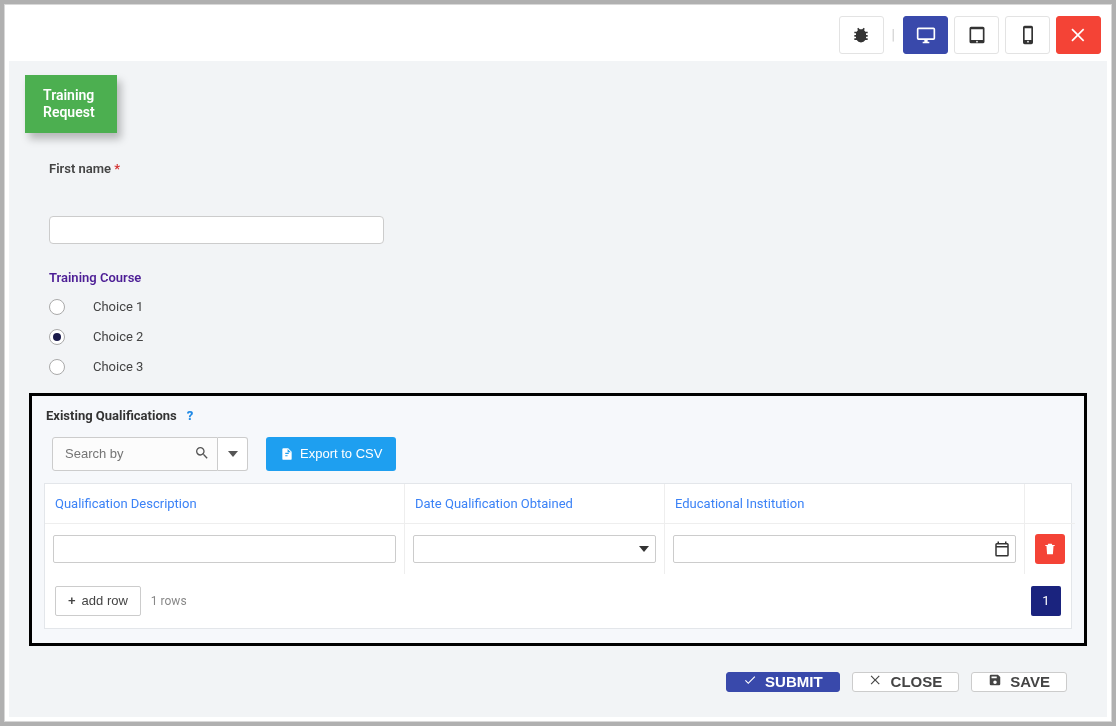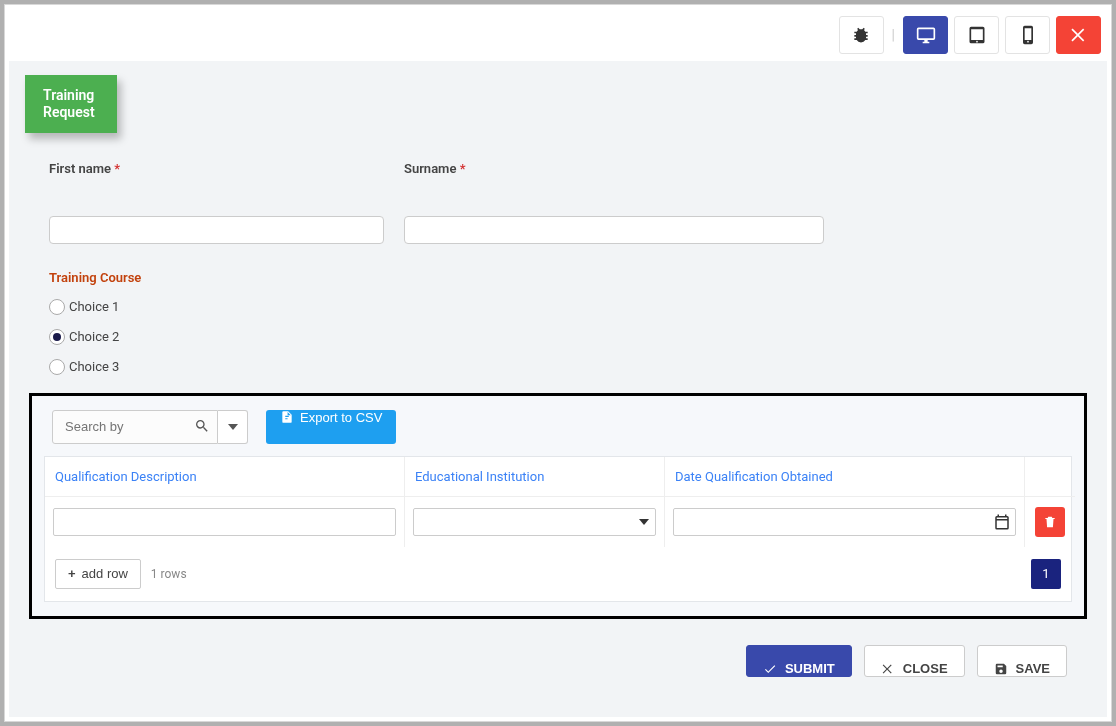--- a/index.html
+++ b/index.html
@@ -86,22 +86,22 @@
     border: 1px solid #ccc;
     border-radius: 4px;
     padding: 3px 8px;
     font-size: 13px;
     background: #fff;
   }
   .w1 { width: 335px; }
   .w2 { width: 420px; }
 
   .radios { padding: 0 40px; margin-top: 26px; }
-  .radios .group-label { font-size: 13px; font-weight: 600; color: #c2410c; margin-bottom: 14px; }
-  .radio-row { display: flex; align-items: center; gap: 4px; margin-bottom: 14px; cursor: pointer; }
+  .radios .group-label { font-size: 13px; font-weight: 600; color: #4c1d95; margin-bottom: 14px; }
+  .radio-row { display: flex; align-items: center; gap: 28px; margin-bottom: 14px; cursor: pointer; }
   .radio-row .dot {
     width: 16px; height: 16px; border: 1px solid #aaa; border-radius: 50%;
     display: flex; align-items: center; justify-content: center; background:#fff;
   }
   .radio-row.selected .dot::after {
     content: ""; width: 8px; height: 8px; border-radius: 50%; background: #1a1a4a;
   }
   .radio-row span.lbl { font-size: 13px; color: #444; }
 
   .panel {
@@ -139,21 +139,21 @@
   }
   .dropbtn {
     width: 30px; height: 34px; border: 1px solid #ccc; border-left: none;
     border-radius: 0 3px 3px 0; background: #fff; display:flex; align-items:center; justify-content:center;
     cursor: pointer;
   }
   .dropbtn svg { width: 10px; height: 10px; fill:#555; }
   .export {
     background: #1e9ff0; color: #fff; border: none; height: 34px;
     padding: 0 14px; border-radius: 3px; font-size: 13px; font-weight: 500;
-    display: flex; align-items: flex-start; gap: 6px; cursor: pointer;
+    display: flex; align-items: center; gap: 6px; cursor: pointer;
   }
   .export svg { width: 14px; height: 14px; fill: #fff; }
 
   .grid {
     border: 1px solid #e3e6ea; background: #fff;
   }
   .grid-head, .grid-row {
     display: grid;
     grid-template-columns: 360px 260px 360px 50px;
   }
@@ -199,22 +199,22 @@
     width: 30px; height: 30px; background: #1a237e; color: #fff;
     display:flex; align-items:center; justify-content:center; font-size:13px; border-radius:2px;
   }
   .footleft { display:flex; align-items:center; }
 
   .actions {
     display:flex; justify-content:flex-end; gap:12px;
     padding: 26px 40px 10px 0;
   }
   .btn {
-    height: 32px; padding: 0 16px; border-radius: 3px; font-size: 13px; font-weight: 600;
-    display:flex; align-items:flex-end; gap:8px; cursor:pointer;
+    height: 20px; padding: 0 16px; border-radius: 3px; font-size: 15px; font-weight: 600;
+    display:flex; align-items:flex-start; gap:8px; cursor:pointer;
     border: 1px solid #ccc; background:#fff; color:#444;
   }
   .btn.primary { background:#3949ab; border-color:#3949ab; color:#fff; }
   .btn svg { width:14px; height:14px; }
   .btn.primary svg { fill:#fff; }
   .btn.secondary svg { fill:#444; }
 </style>
 </head>
 <body>
 
@@ -257,46 +257,43 @@
     </div>
 
     <div class="fields">
       <div class="field">
         <label>
           <span>First name</span>
           <span class="req">*</span>
         </label>
         <input class="textinput w1" value="" style="">
       </div>
-      <div class="field">
-        <label>
-          <span>Surname</span>
-          <span class="req">*</span>
-        </label>
-        <input class="textinput w2" value="" style="">
-      </div>
     </div>
 
     <div class="radios">
       <div class="group-label">Training Course</div>
       <div class="radio-row">
         <span class="dot"></span>
         <span class="lbl">Choice 1</span>
       </div>
       <div class="radio-row selected">
         <span class="dot"></span>
         <span class="lbl">Choice 2</span>
       </div>
       <div class="radio-row">
         <span class="dot"></span>
         <span class="lbl">Choice 3</span>
       </div>
     </div>
 
     <div class="panel">
+      <div class="panel-title">
+        <span>Existing Qualifications</span>
+        <span class="help">?</span>
+      </div>
 
       <div class="toolbar">
         <div class="searchwrap">
           <div class="searchbox">
             <input placeholder="Search by" style="">
             <svg class="mag" viewBox="0 0 24 24">
                 <path d="M15.5 14h-.79l-.28-.27A6.471 6.471 0 0 0 16 9.5 6.5 6.5 0 1 0 9.5 16a6.47 6.47 0 0 0 4.23-1.57l.27.28v.79l5 4.99L20.49 19l-4.99-5zm-6 0C7.01 14 5 11.99 5 9.5S7.01 5 9.5 5 14 7.01 14 9.5 11.99 14 9.5 14z"></path>
               </svg>
           </div>
           <div class="dropbtn">
@@ -309,22 +306,22 @@
           <svg viewBox="0 0 24 24">
               <path d="M14 2H6a2 2 0 0 0-2 2v16a2 2 0 0 0 2 2h12a2 2 0 0 0 2-2V8l-6-6zm-1 14H9v-2h4v2zm2-4H9v-2h6v2zm-2-5V3.5L18.5 9H13z"></path>
             </svg>
           <span>Export to CSV</span>
         </button>
       </div>
 
       <div class="grid">
         <div class="grid-head">
           <div class="cell">Qualification Description</div>
+          <div class="cell">Date Qualification Obtained</div>
           <div class="cell">Educational Institution</div>
-          <div class="cell">Date Qualification Obtained</div>
           <div class="cell"></div>
         </div>
         <div class="grid-row">
           <div class="cell">
             <input class="txt" value="" style="">
           </div>
           <div class="cell">
             <div class="select">
               <svg viewBox="0 0 10 10">
                   <path d="M0 2 L10 2 L5 8 Z"></path>

